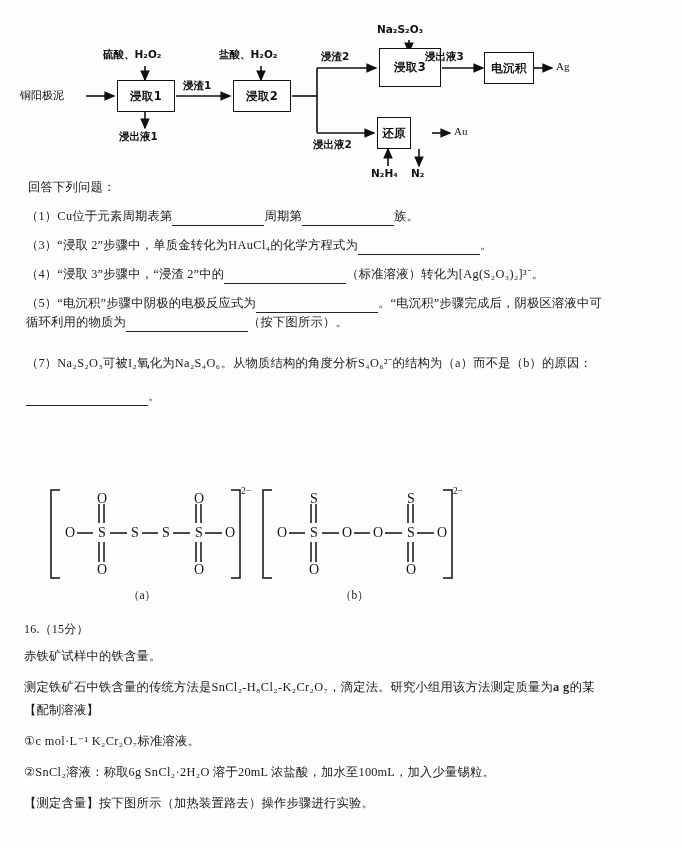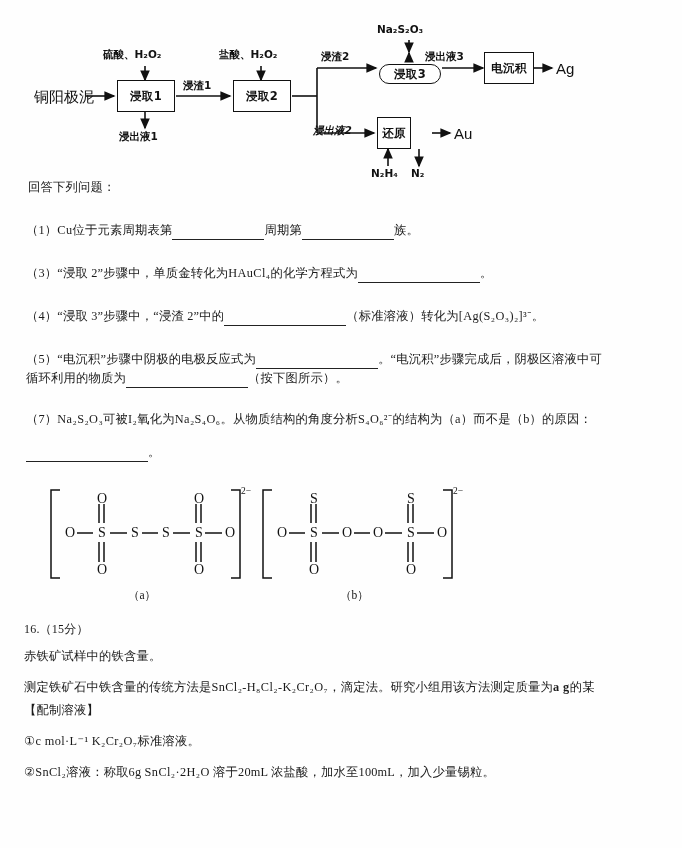--- a/index.html
+++ b/index.html
@@ -47,22 +47,22 @@
   .fc-label {
     position: absolute;
     font-family: "DejaVu Sans", sans-serif;
     font-weight: bold;
     font-size: 10.5px;
     color: #111;
     white-space: nowrap;
   }
   .fc-plain {
     position: absolute;
-    font-family: Liberation Sans, sans-serif;
-    font-size: 15px;
+    font-family: Liberation Serif, serif;
+    font-size: 11px;
     color: #111;
     white-space: nowrap;
   }
   .fc-reagent {
     position: absolute;
     font-family: "DejaVu Sans", sans-serif;
     font-weight: bold;
     font-size: 10.5px;
     color: #111;
     white-space: nowrap;
@@ -83,21 +83,21 @@
   }
   .para {
     font-family: "Liberation Serif", "DejaVu Serif", serif;
     font-size: 12.3px;
     color: #1a1a1a;
     line-height: 1.55;
     margin: 0;
     padding: 0 18px 0 26px;
     letter-spacing: 0.2px;
   }
-  .para.q { margin-top: 24px; }
+  .para.q { margin-top: 10px; }
   .para.tight { margin-top: 7px; }
   .blank {
     display: inline-block;
     border-bottom: 1px solid #222;
     vertical-align: bottom;
     height: 0.92em;
   }
   .b-md  { width: 92px; }
   .b-xl  { width: 122px; }
   .fml { font-family: "Liberation Serif", serif; letter-spacing: 0.4px; }
@@ -186,45 +186,45 @@
         <line x1="534" y1="50" x2="552" y2="50" marker-end="url(#ah)"></line>
 
         <line x1="432" y1="115" x2="450" y2="115" marker-end="url(#ah)"></line>
 
         <line x1="388" y1="148" x2="388" y2="131" marker-end="url(#ah)"></line>
 
         <line x1="419" y1="131" x2="419" y2="148" marker-end="url(#ah)"></line>
       </g>
     </svg>
 
-    <div class="fc-plain" style="left:34px; top:70px;">铜阳极泥</div>
+    <div class="fc-plain" style="left:20px; top:70px;">铜阳极泥</div>
 
     <div class="fc-reagent" style="left:103px; top:30px;">硫酸、H₂O₂</div>
 
     <div class="fc-reagent" style="left:219px; top:30px;">盐酸、H₂O₂</div>
 
     <div class="fc-reagent" style="left:377px; top:5px;">Na₂S₂O₃</div>
 
     <div class="fc-box" style="left:117px; top:62px; width:58px; height:32px;">浸取1</div>
 
     <div class="fc-box" style="left:233px; top:62px; width:58px; height:32px;">浸取2</div>
 
-    <div class="fc-box" style="left:379px; top:46px; width:62px; height:20px;border-radius:14px;">浸取3</div>
+    <div class="fc-box" style="left:379px; top:30px; width:62px; height:39px;">浸取3</div>
 
     <div class="fc-box" style="left:484px; top:34px; width:50px; height:32px;">电沉积</div>
 
     <div class="fc-box" style="left:377px; top:99px; width:34px; height:32px;">还原</div>
 
     <div class="fc-label" style="left:183px; top:61px;">浸渣1</div>
 
     <div class="fc-label" style="left:321px; top:32px;">浸渣2</div>
 
     <div class="fc-label" style="left:119px; top:112px;">浸出液1</div>
 
-    <div class="fc-label" style="left:313px; top:106px;font-style:italic;">浸出液2</div>
+    <div class="fc-label" style="left:313px; top:120px;">浸出液2</div>
 
     <div class="fc-label" style="left:425px; top:32px;">浸出液3</div>
 
     <div class="fc-plain" style="left:556px; top:42px;">Ag</div>
 
     <div class="fc-plain" style="left:454px; top:107px;">Au</div>
 
     <div class="fc-reagent" style="left:371px; top:149px;">N₂H₄</div>
 
     <div class="fc-reagent" style="left:411px; top:149px;">N₂</div>
@@ -362,15 +362,18 @@
       <span class="fml">①c mol·L⁻¹</span>
       <span class="fml">K₂Cr₂O₇</span><span>标准溶液。</span>
     </p>
 
     <p class="para" style="padding-left:24px; margin-top:12px;">
       <span>②</span><span class="fml">SnCl₂</span><span>溶液：称取6g</span>
       <span class="fml">SnCl₂·2H₂O</span>
       <span>溶于20mL 浓盐酸，加水至100mL，加入少量锡粒。</span>
     </p>
 
+    <p class="para" style="padding-left:24px; margin-top:12px;">
+      <span>【测定含量】</span><span>按下图所示（加热装置路去）操作步骤进行实验。</span>
+    </p>
   </div>
 
 </div>
 
 </body></html>

